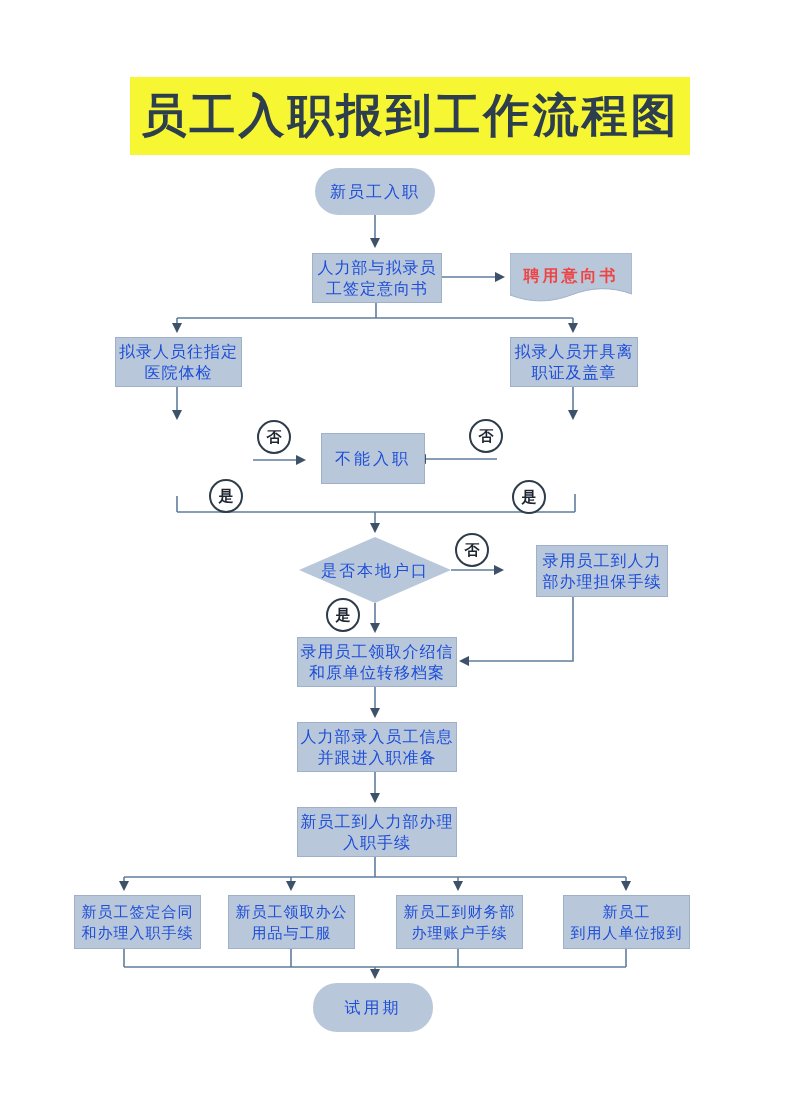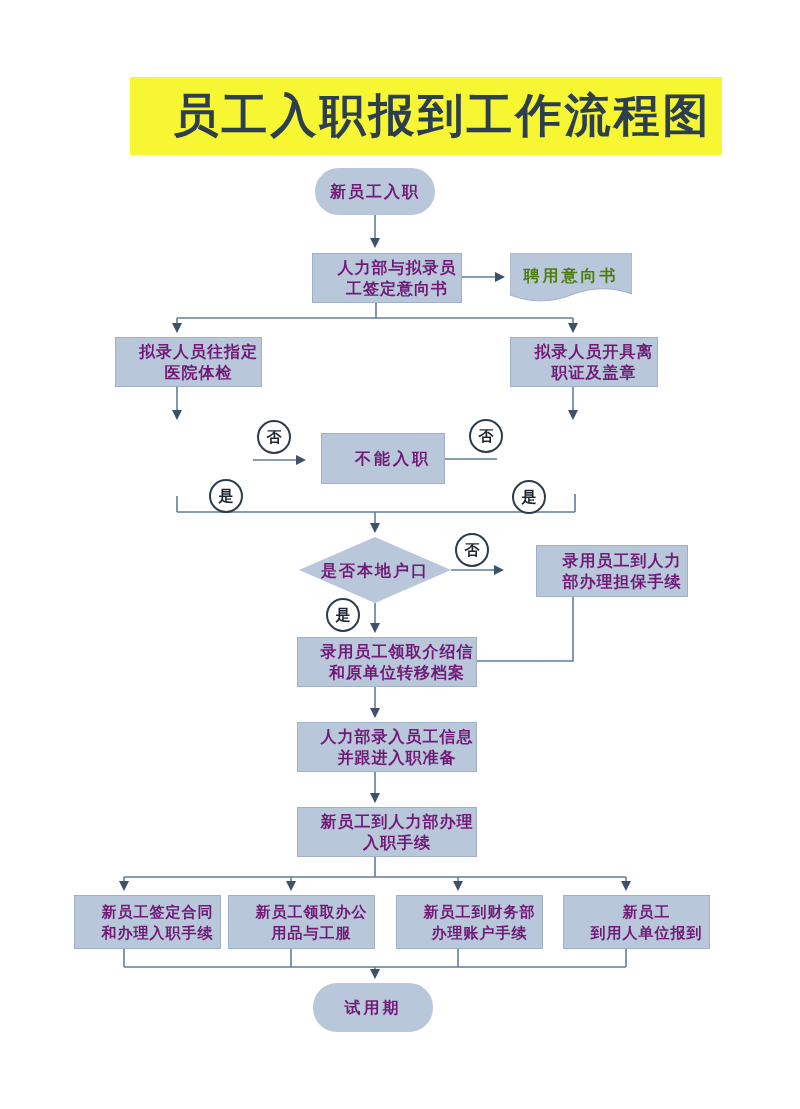--- a/index.html
+++ b/index.html
@@ -4,39 +4,39 @@
 <style>
   html,body{margin:0;padding:0;background:#ffffff;}
   .canvas{
     position:relative;width:800px;height:1109px;background:#ffffff;overflow:hidden;
     font-family:"Liberation Sans","DejaVu Sans",sans-serif;
   }
   .wires{position:absolute;left:0;top:0;width:800px;height:1109px;}
   .title{
     position:absolute;left:130px;top:77px;width:560px;height:78px;
     background:#f7f632;color:#2d3f4e;display:flex;align-items:center;justify-content:center;
-    font-size:46px;font-weight:bold;letter-spacing:3px;white-space:nowrap;padding-left:32px;
+    font-size:46px;font-weight:bold;letter-spacing:3px;white-space:nowrap;
   }
   .node{
-    position:absolute;background:#b9c7db;color:#701a75;font-weight:bold;
+    position:absolute;background:#b9c7db;color:#1d4ed8;font-weight:normal;
     display:flex;flex-direction:column;align-items:center;justify-content:center;
     text-align:right;font-size:16px;line-height:21px;letter-spacing:1px;
   }
-  .rect{border:1px solid #9fb0c8;padding-left:20px;}
+  .rect{border:1px solid #9fb0c8;}
   .stadium{border-radius:24px;}
   .diamond{
     clip-path:polygon(50% 0,100% 50%,50% 100%,0 50%);
     letter-spacing:2px;
   }
   .docnode{position:absolute;}
   .docnode svg{position:absolute;left:0;top:0;}
   .docnode .doclabel{
     position:absolute;left:0;top:4px;width:100%;height:38px;
     display:flex;align-items:center;justify-content:center;
-    color:#4d7c0f;font-weight:bold;font-size:16px;letter-spacing:3px;
+    color:#ef4444;font-weight:bold;font-size:16px;letter-spacing:3px;
   }
   .badge{
     position:absolute;width:34px;height:34px;border-radius:50%;
     background:#ffffff;border:2px solid #2e3c49;box-sizing:border-box;
     display:flex;align-items:center;justify-content:center;
     font-size:15px;font-weight:bold;color:#1d2530;
   }
 </style>
 </head>
 <body>

